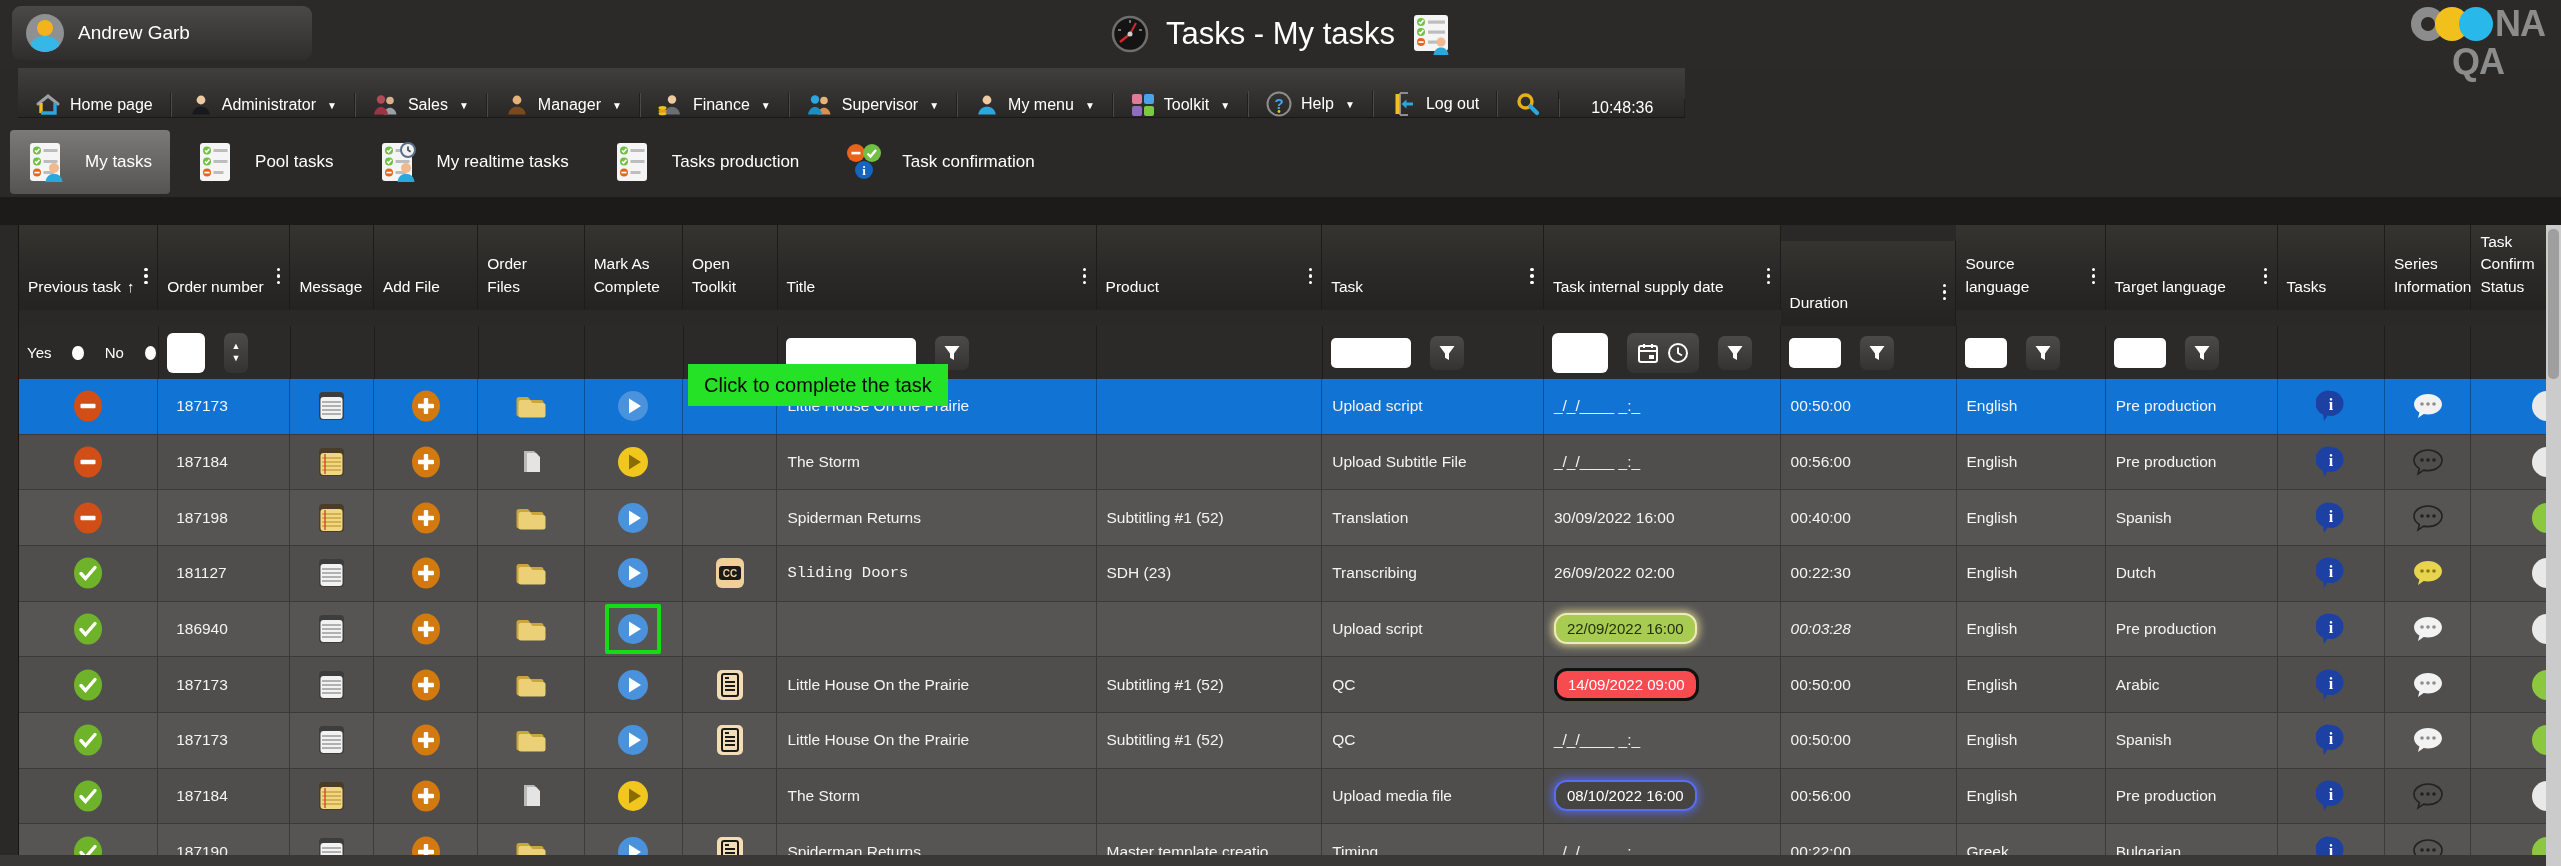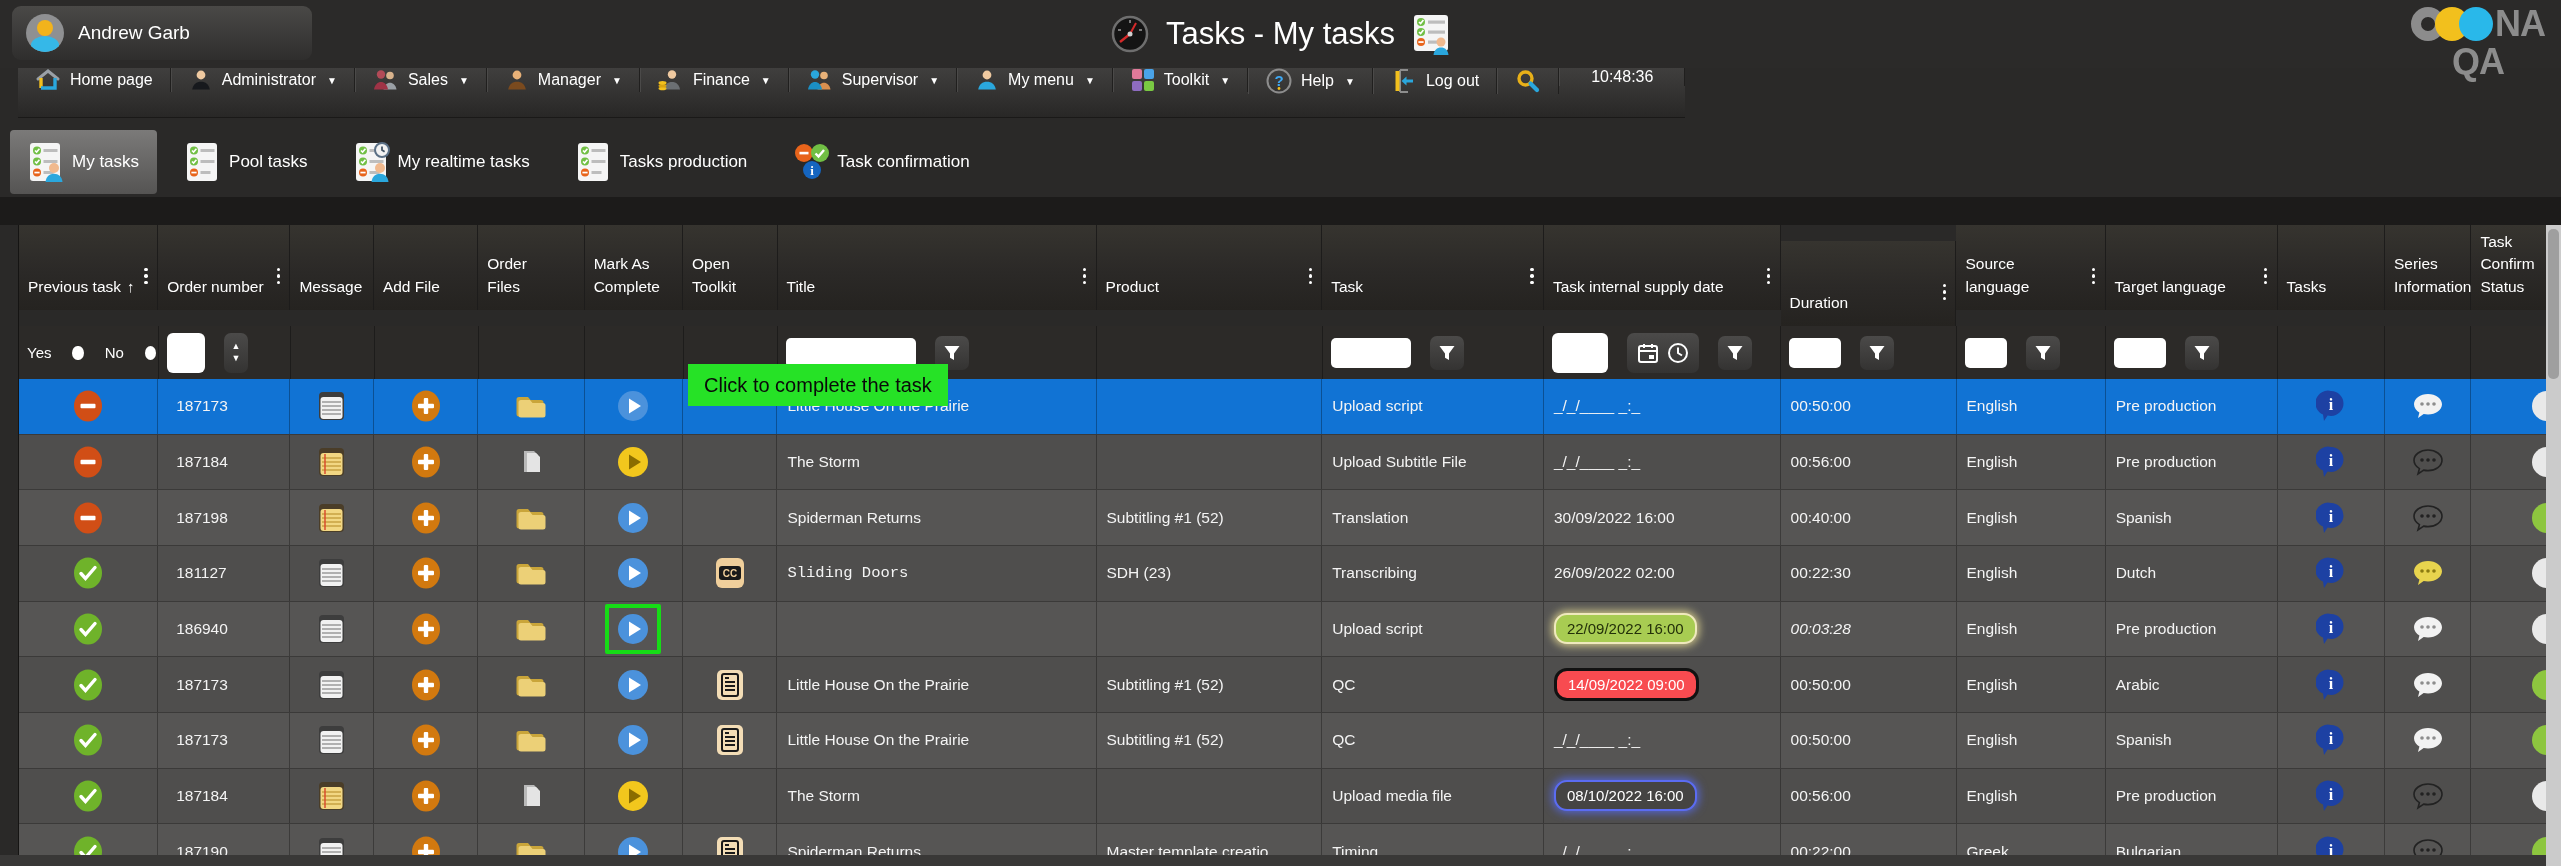--- a/index.html
+++ b/index.html
@@ -18,31 +18,31 @@
   
   #logo{position:absolute;right:8px;top:6px;width:150px;text-align:center;line-height:1;}
   .logo-row1{display:flex;align-items:center;justify-content:center;gap:0;}
   .logo-o{width:34px;height:34px;border-radius:50%;box-sizing:border-box;}
   .logo-o.gray{border:10px solid #8c8c8c;margin-right:-10px;}
   .logo-o.yellow{background:#f2c01d;margin-right:-10px;}
   .logo-o.blue{background:#29b8ea;}
   .logo-letters{font-weight:bold;font-size:36px;color:#8c8c8c;letter-spacing:-1px;margin-left:2px;}
   .logo-row2{font-weight:bold;font-size:36px;color:#8c8c8c;letter-spacing:-1px;margin-top:2px;}
   
-  #menubar{position:absolute;left:18px;top:68px;height:49px;display:flex;align-items:flex-start;
+  #menubar{position:absolute;left:18px;top:68px;height:49px;display:flex;align-items:flex-end;
     background:linear-gradient(180deg,#403f3e,#282726);border-bottom:1px solid #1a1918;}
   .menu-item{display:flex;align-items:center;gap:9px;padding:0 17px;border-right:1px solid #201f1e;
     border-left:1px solid #4b4a49;font-size:16px;white-space:nowrap;cursor:default;}
   .menu-item:first-child{border-left:none;}
   .menu-item .caret{font-size:10px;margin-left:2px;}
   .menu-item svg{display:block;}
   .clock-item{min-width:90px;justify-content:center;}
   
   #tabs{position:absolute;left:10px;top:130px;height:64px;display:flex;gap:10px;}
-  .tab{display:flex;align-items:center;gap:6px;padding:0 18px;font-size:17px;border-radius:4px;cursor:default;white-space:nowrap;}
+  .tab{display:flex;align-items:center;gap:19px;padding:0 18px;font-size:17px;border-radius:4px;cursor:default;white-space:nowrap;}
   .tab.selected{background:linear-gradient(180deg,#7b7a79,#555453);}
   #tabs-underlay{position:absolute;left:0;top:197px;width:100%;height:28px;background:#1c1b1a;}
   
   #grid{position:absolute;left:18px;top:225px;width:2528px;border-left:1px solid #151413;}
   .hdr-row,.flt-row,.body-row{display:flex;}
   .hdr-cell{position:relative;box-sizing:border-box;height:85px;
     background:linear-gradient(180deg,#36342f 0%,#2b2927 55%,#252320 100%);
     border-right:1px solid #1d1c1b;font-size:15.5px;color:#fff;}
   .hdr-label{position:absolute;left:9px;bottom:12px;right:22px;line-height:1.45;}
   .sort-arrow{font-size:15px;margin-left:6px;}

